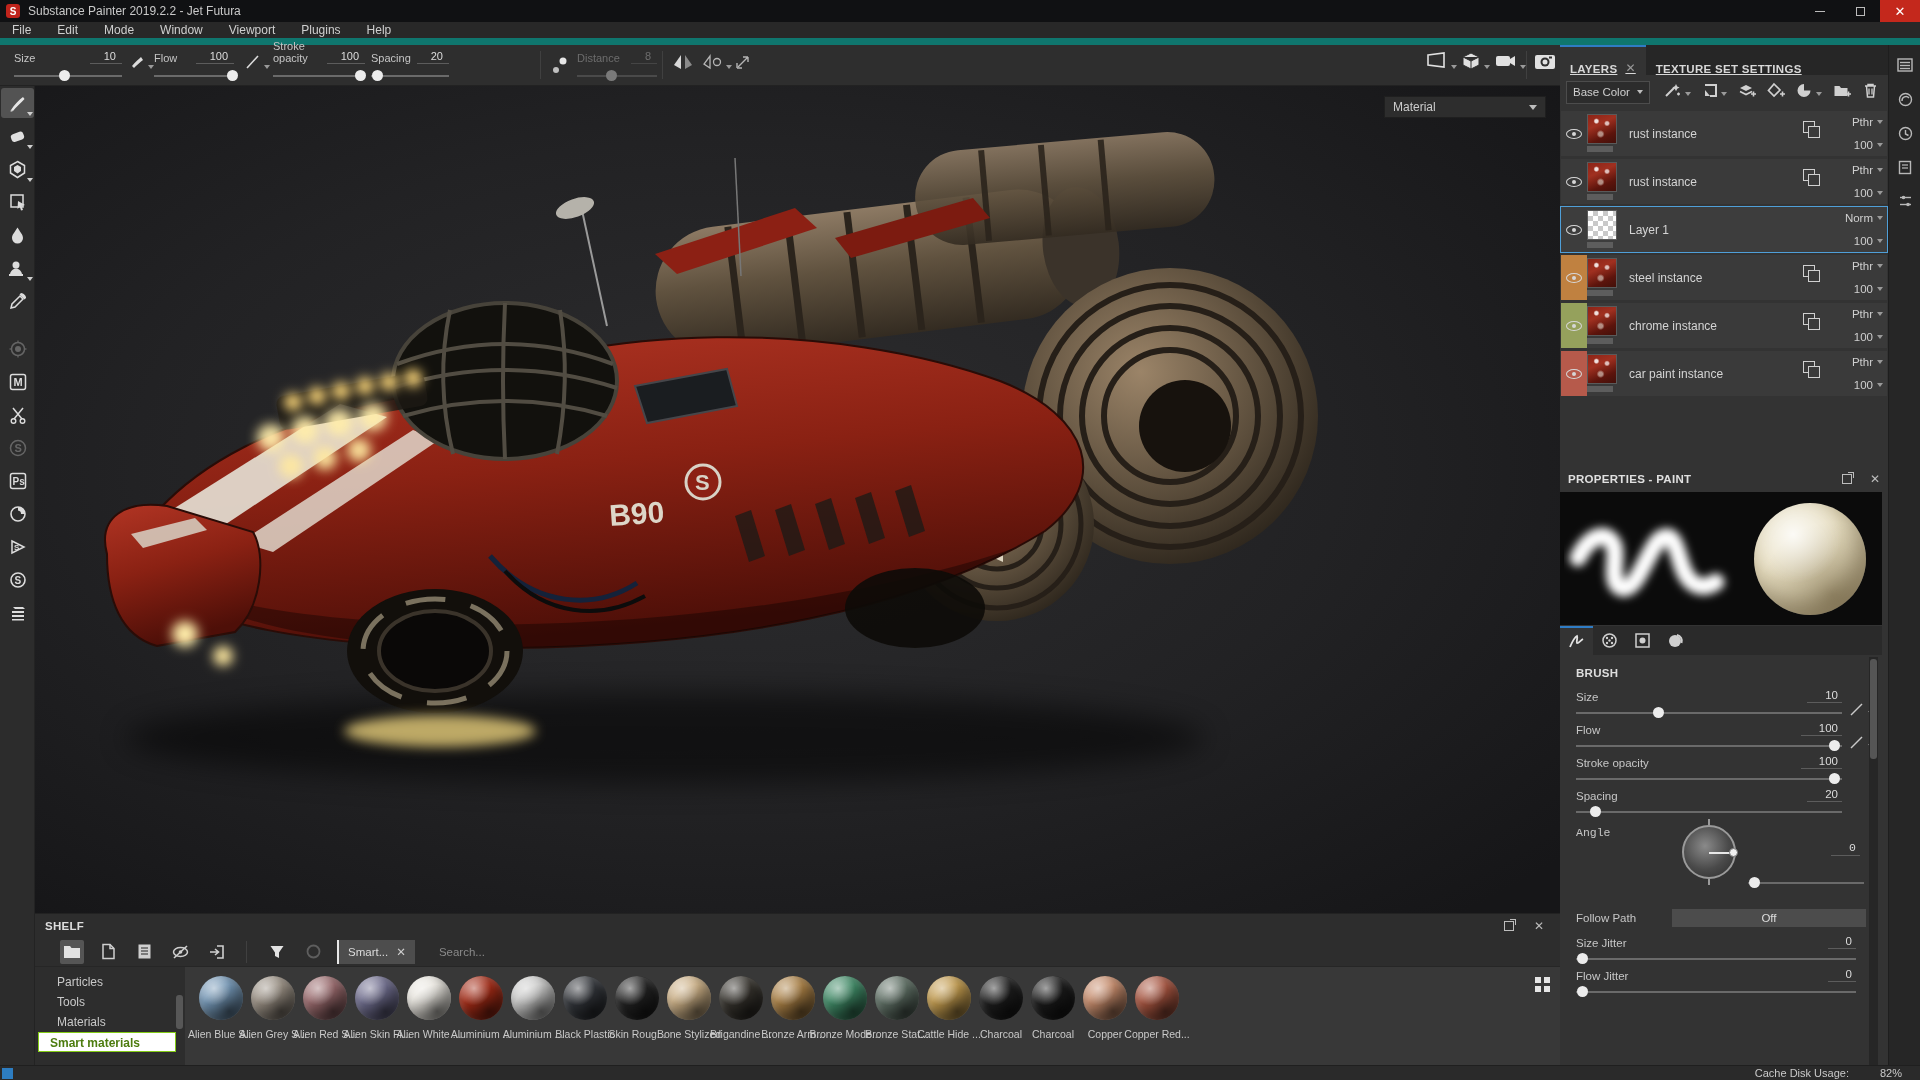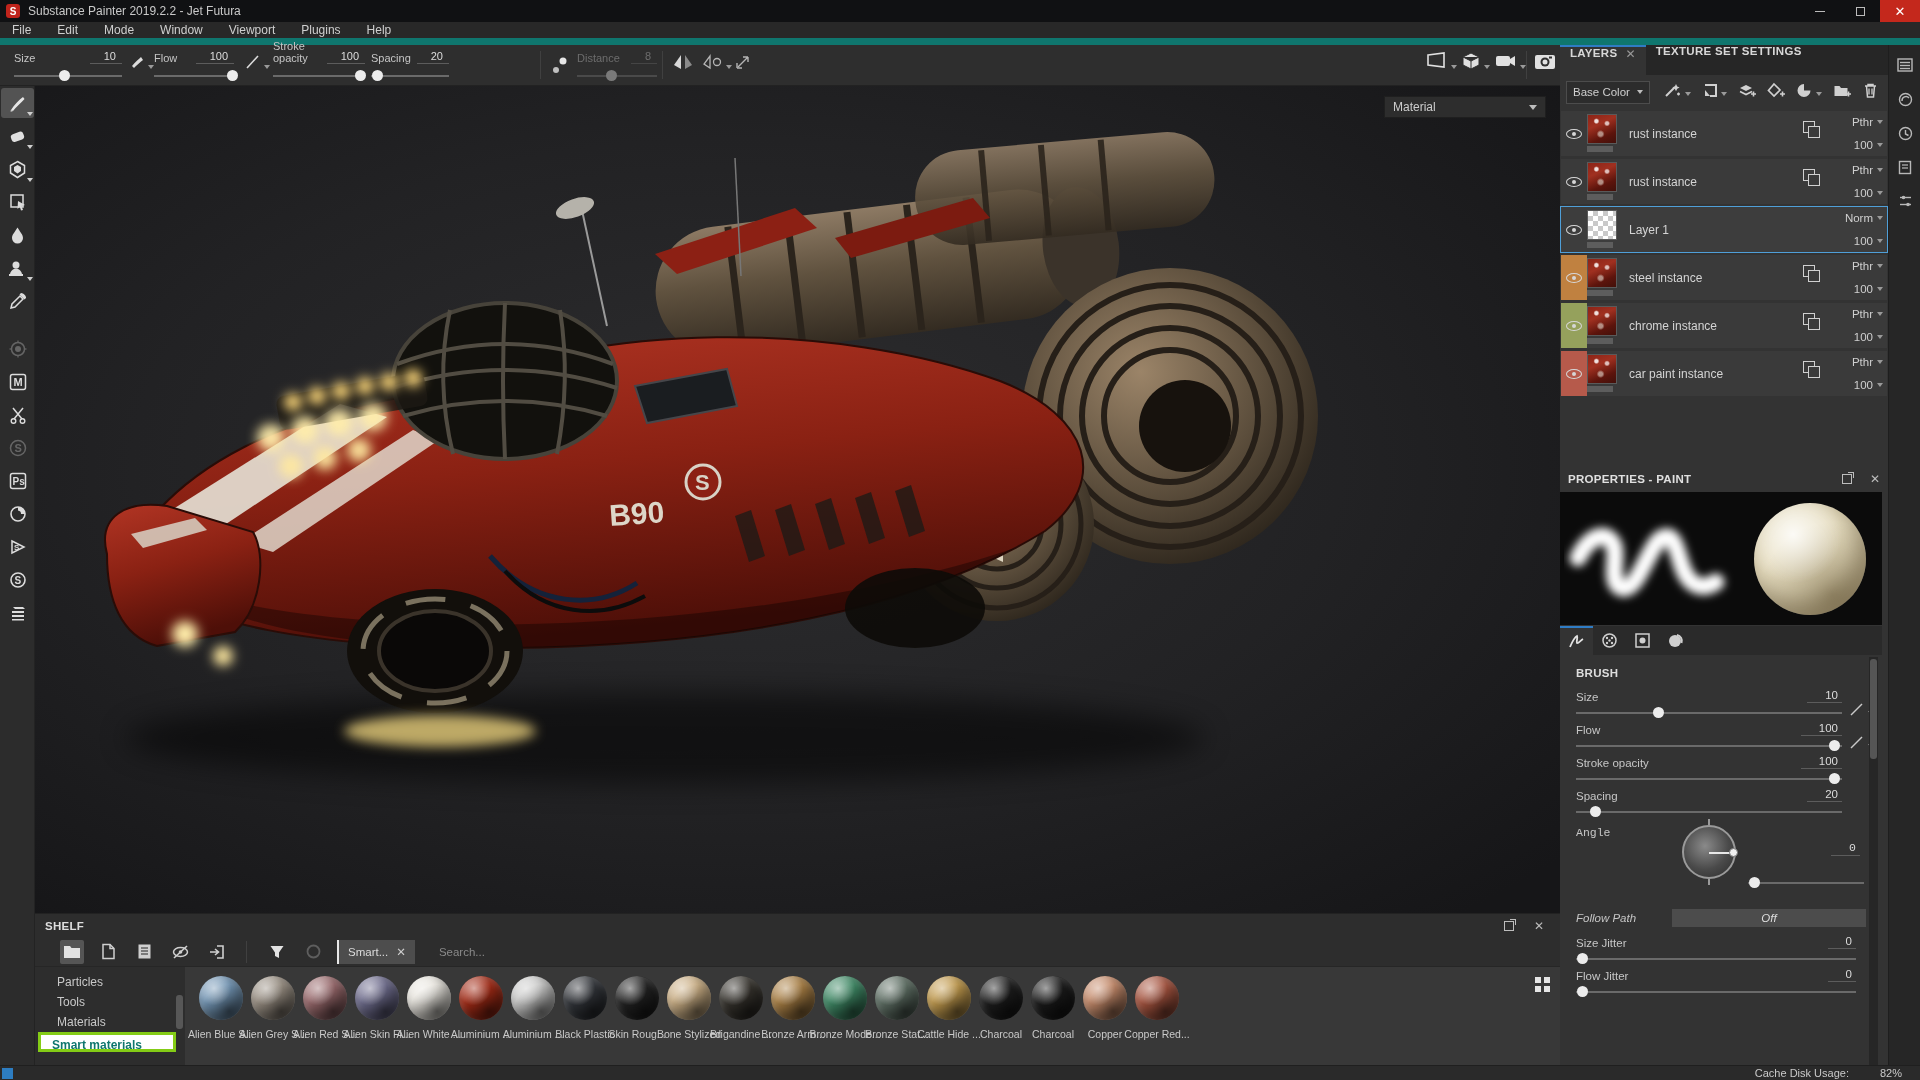--- a/index.html
+++ b/index.html
@@ -51,22 +51,22 @@
   
   #viewport { position:absolute; left:35px; top:86px; width:1525px; height:827px; }
   #viewport svg { position:absolute; left:0; top:0; }
   #shading-dd { position:absolute; right:14px; top:10px; width:162px; height:22px; background:#2d2d2d;
     border:1px solid #1f1f1f; color:#cccccc; font-size:12px; display:flex; align-items:center; padding:0 8px; }
   #shading-dd .ddchev { margin-left:auto; width:0; height:0; border-left:4px solid transparent; border-right:4px solid transparent; border-top:5px solid #bdbdbd; }
 
   
   #rightpanel { position:absolute; left:1560px; top:45px; width:328px; height:1020px; background:#333; }
   #panel-tabs { position:relative; height:30px; background:#262626; display:flex; }
-  .ptab { height:30px; padding:0 10px; display:flex; align-items:flex-start; gap:8px; color:#d8d8d8;
-    font-size:11.5px; font-weight:bold; letter-spacing:.3px; }
+  .ptab { height:30px; padding:0 10px; display:flex; align-items:flex-end; gap:8px; color:#d8d8d8;
+    font-size:11.5px; font-weight:bold; letter-spacing:.3px;text-decoration:underline; }
   .ptab.active { background:#333; border-top:2px solid #2f7cc4; }
   .ptab .closex { color:#9a9a9a; font-size:12px; font-weight:normal; }
   #layers-toolbar { height:34px; display:flex; align-items:center; padding:0 6px; gap:0; }
   #channel-dd { width:84px; height:23px; background:#2c2c2c; border:1px solid #4c4c4c; color:#cfcfcf; font-size:11.5px;
     display:flex; align-items:center; padding:0 6px; }
   #channel-dd .ddchev { margin-left:auto; width:0; height:0; border-left:3.5px solid transparent; border-right:3.5px solid transparent; border-top:4.5px solid #bdbdbd; }
   #layers-actions { margin-left:auto; display:flex; align-items:center; gap:11px; padding-right:4px; }
   #layers-actions .laicon { color:#d0d0d0; }
 
   #layers-list { padding:2px 1px 0 1px; }
@@ -123,21 +123,21 @@
   #angle-block { position:relative; height:72px; margin:10px 16px 0 16px;font-family:Liberation Mono, monospace; }
   #angle-label { color:#c6c6c6; font-size:11.5px; }
   #angle-dial { position:absolute; left:106px; top:2px; width:54px; height:54px; border-radius:50%;
     border:2px solid #9a9a9a; background:radial-gradient(circle at 42% 38%, #8a8a8a, #4a4a4a 55%, #2e2e2e 95%); }
   #angle-dial .needle { position:absolute; left:50%; top:50%; width:24px; height:2px; background:#e8e8e8; transform-origin:0 50%; }
   #angle-dial .knob { position:absolute; right:-4px; top:50%; width:9px; height:9px; margin-top:-4.5px; border-radius:50%; background:#f0f0f0; border:1px solid #777; }
   .dial-tick { position:absolute; width:2px; height:6px; background:#9a9a9a; left:50%; margin-left:-1px; }
   #angle-value { position:absolute; right:6px; top:18px; color:#dcdcdc; font-size:11.5px; border-bottom:1px solid #5c5c5c; padding:0 4px 1px 18px; }
   #angle-slider { position:absolute; left:172px; right:2px; top:48px; }
   
-  #followpath-row { display:flex; align-items:center; margin:14px 16px 0 16px;font-style:italic; }
+  #followpath-row { display:flex; align-items:center; margin:14px 16px 0 16px; }
   #followpath-label { color:#c6c6c6; font-size:11.5px; }
   #followpath-btn { margin-left:auto; width:194px; height:18px; background:#4c4c4c; color:#dedede;
     font-size:11.5px; display:flex; align-items:center; justify-content:center; }
   
   #props-scroll { position:absolute; left:309px; top:612px; width:9px; height:408px; background:#262626; }
   #props-scroll .sthumb { position:absolute; left:1px; top:2px; width:7px; height:100px; background:#555; border-radius:3px; }
 
   
   #rightstrip { position:absolute; left:1888px; top:45px; width:32px; height:1020px; background:#262626; border-left:1px solid #1e1e1e; }
   .strip-icon { width:32px; height:28px; margin-top:6px; display:flex; align-items:center; justify-content:center; color:#b8b8b8; }
@@ -151,21 +151,21 @@
   .shicon { width:24px; height:24px; display:flex; align-items:center; justify-content:center; color:#cfcfcf; }
   .shicon.active { background:#555; border-radius:2px; }
   #shelf-filter-sep { width:1px; height:22px; background:#404040; margin:0 6px; }
   #filter-chip { display:flex; align-items:center; gap:8px; height:24px; background:#4d4d4d; border-left:2px solid #e8e8e8;
     color:#dcdcdc; font-size:11.5px; padding:0 9px; }
   #filter-chip .closex { color:#cfcfcf; }
   #shelf-search { color:#8a8a8a; font-size:11.5px; margin-left:12px; width:300px; }
   #shelf-body { position:relative; height:98px; display:flex; }
   #shelf-cats { width:141px; padding-top:5px; }
   .cat-item { height:20px; line-height:20px; padding-left:22px; color:#c9c9c9; font-size:12px; }
-  .cat-item.selected { background:#fff; color:#0f766e; border:3px solid #84cc16; font-weight:bold; padding-left:11px; margin-left:3px; }
+  .cat-item.selected { background:#fff; color:#4d7c0f; border:1px solid #84cc16; font-weight:bold; padding-left:11px; margin-left:3px; }
   #shelf-scroll { width:9px; background:#2d2d2d; } 
   #shelf-scroll .sthumb { width:7px; height:34px; margin-top:28px; background:#575757; border-radius:3px; }
   #shelf-grid { position:relative; flex:1; background:#383838; display:flex; padding:6px 0 0 10px; }
   .mat-item { width:52px; display:flex; flex-direction:column; align-items:center; }
   .mat-ball { width:44px; height:44px; border-radius:50%; margin-top:3px;
     background-image: radial-gradient(circle at 34% 28%, rgba(255,255,255,.6), rgba(255,255,255,0) 40%),
       radial-gradient(circle at 68% 80%, rgba(0,0,0,.5), rgba(0,0,0,0) 58%);
     box-shadow: inset -6px -8px 12px rgba(0,0,0,.45), inset 3px 4px 7px rgba(255,255,255,.22); }
   .mat-label { margin-top:8px; color:#c9c9c9; font-size:10.5px; white-space:nowrap; }
   #grid-view-icon { position:absolute; right:10px; top:10px; width:15px; height:15px; }

